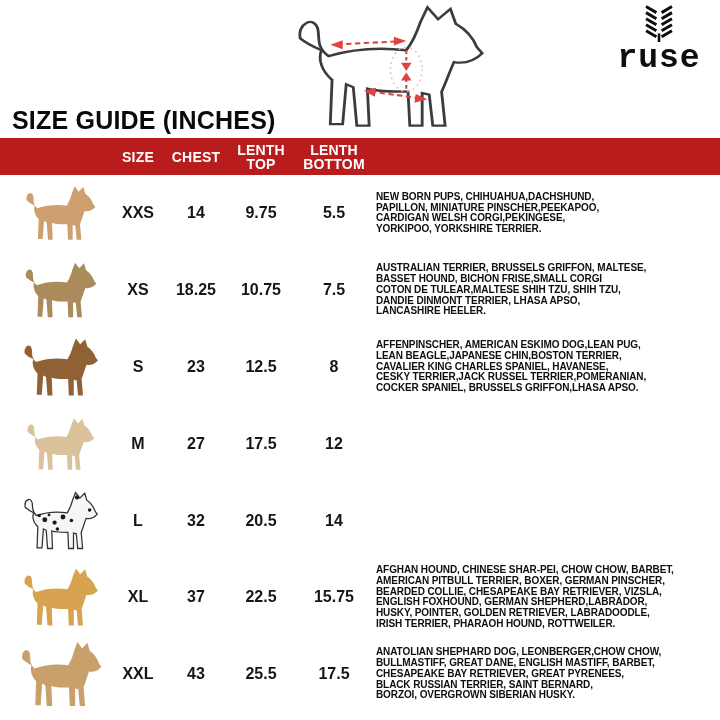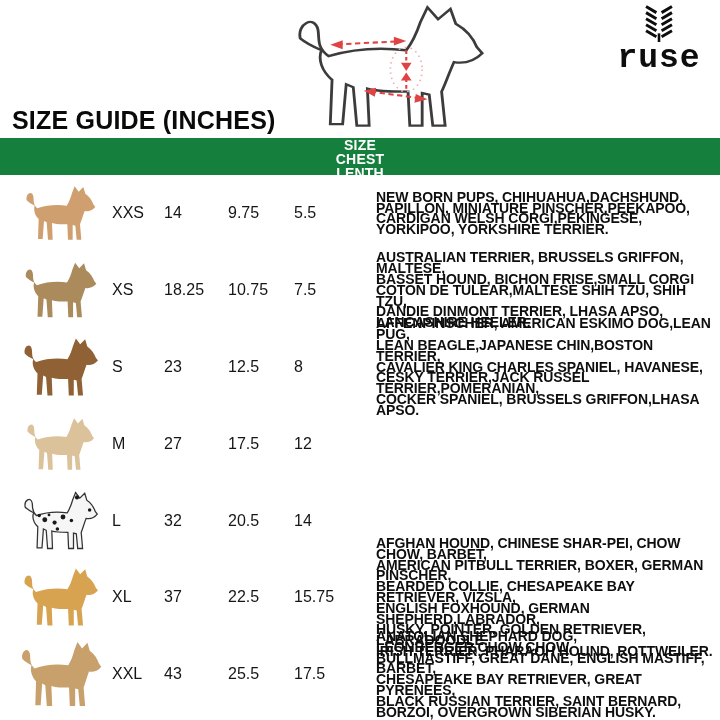--- a/index.html
+++ b/index.html
@@ -9,33 +9,33 @@
   
   .diagram{position:absolute;left:272px;top:0px;}
   .brand{position:absolute;left:600px;top:4px;width:118px;text-align:center;}
   .brand-icon{display:block;margin:0 auto;}
   .brand-name{font-family:"Liberation Mono",monospace;font-weight:bold;
               font-size:33px;letter-spacing:1px;color:#0d0d0d;line-height:1;}
   .page-title{position:absolute;left:12px;top:106px;font-size:25px;font-weight:bold;
               letter-spacing:0.2px;color:#0a0a0a;}
 
   
-  .hdr-bar{position:absolute;left:0;top:138px;width:720px;height:37px;background:#15803d;
-           display:flex;align-items:center;flex-direction:column;}
+  .hdr-bar{position:absolute;left:0;top:138px;width:720px;height:37px;background:#b91c1c;
+           display:flex;align-items:center;}
   .hdr-cell{color:#fff;font-weight:bold;font-size:14px;line-height:14px;text-align:center;
             white-space:pre-line;letter-spacing:0.2px;}
   .body{position:absolute;left:0;top:175px;width:720px;}
   .row{display:flex;align-items:center;height:76.8px;}
-  .cell{text-align:left;font-weight:normal;font-size:16px;color:#161616;}
+  .cell{text-align:center;font-weight:bold;font-size:16px;color:#161616;}
   .c-dog{width:112px;display:flex;justify-content:center;align-items:center;}
   .c-size{width:52px;}
   .c-chest{width:64px;}
   .c-top{width:66px;}
   .c-bottom{width:80px;}
-  .c-breeds{flex:1;text-align:left;font-size:14px;line-height:10.8px;font-weight:bold;
+  .c-breeds{flex:1;text-align:left;font-size:10px;line-height:10.8px;font-weight:bold;
             white-space:pre-line;letter-spacing:-0.1px;color:#0e0e0e;padding-left:2px;}
   .h-dog{width:112px;} .h-size{width:52px;} .h-chest{width:64px;}
   .h-top{width:66px;} .h-bottom{width:80px;}
   .h-breeds{flex:1;text-align:center;padding-right:42px;}
 
   .dog-svg{display:block;}
   .dog-outline path{stroke:#3c3c3c;stroke-width:1.6;}
 </style>
 </head>
 <body>

